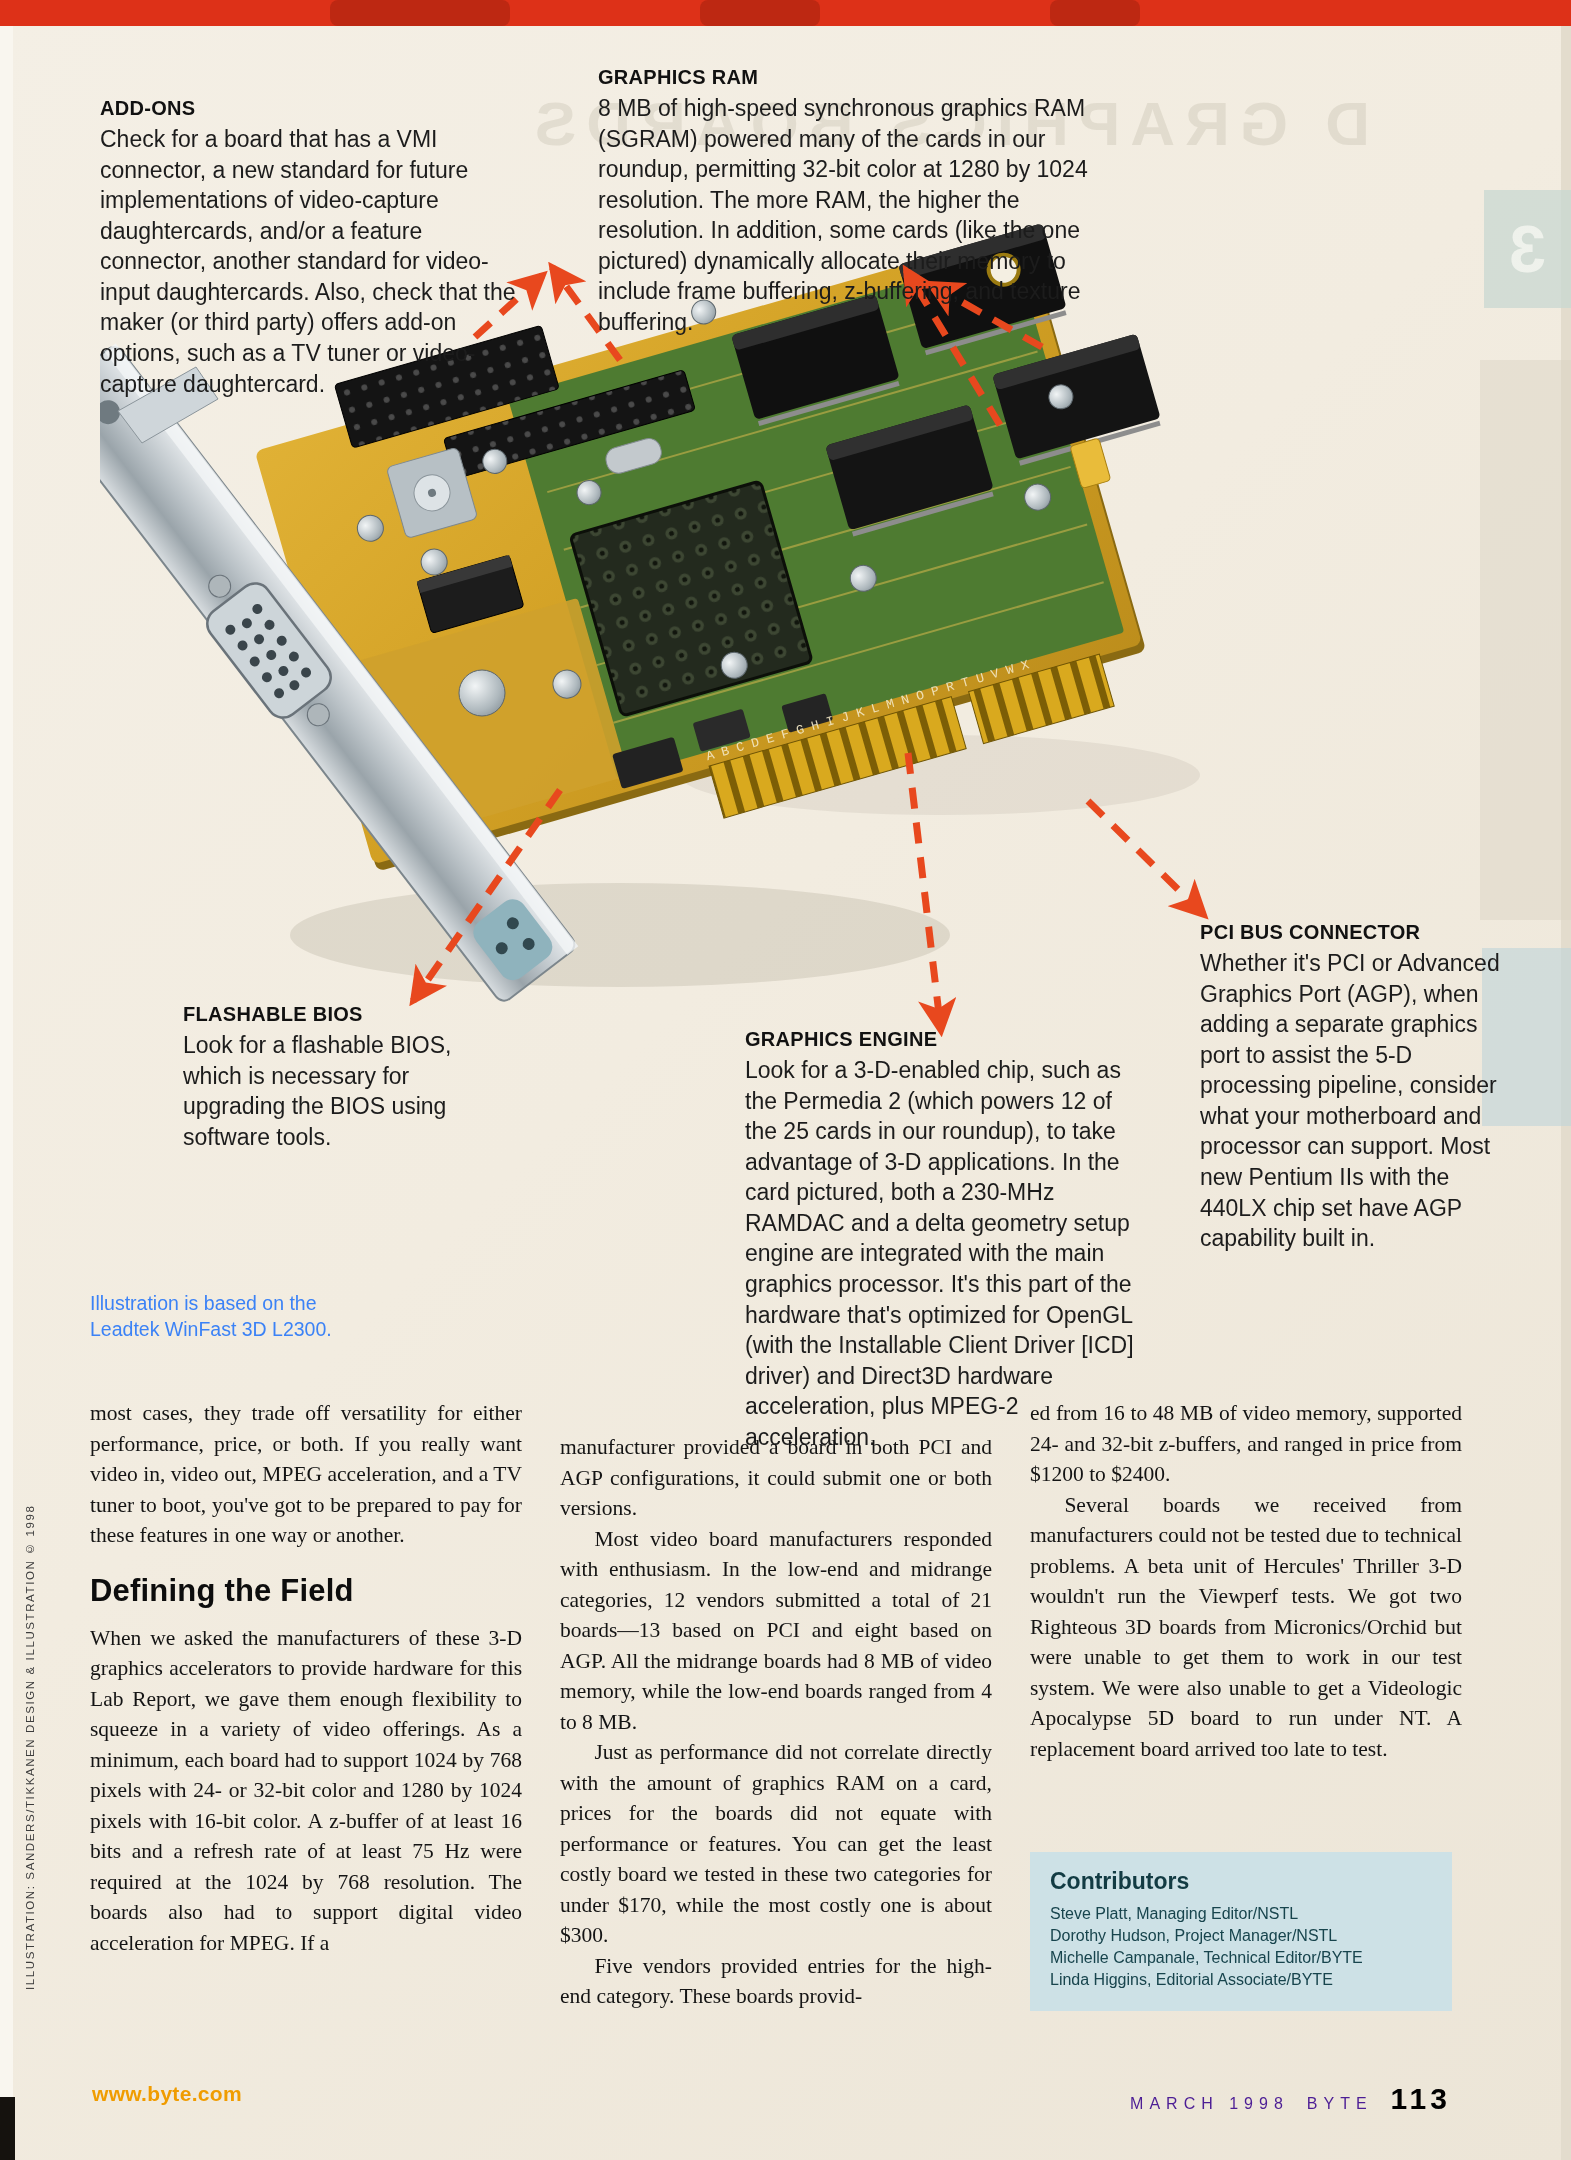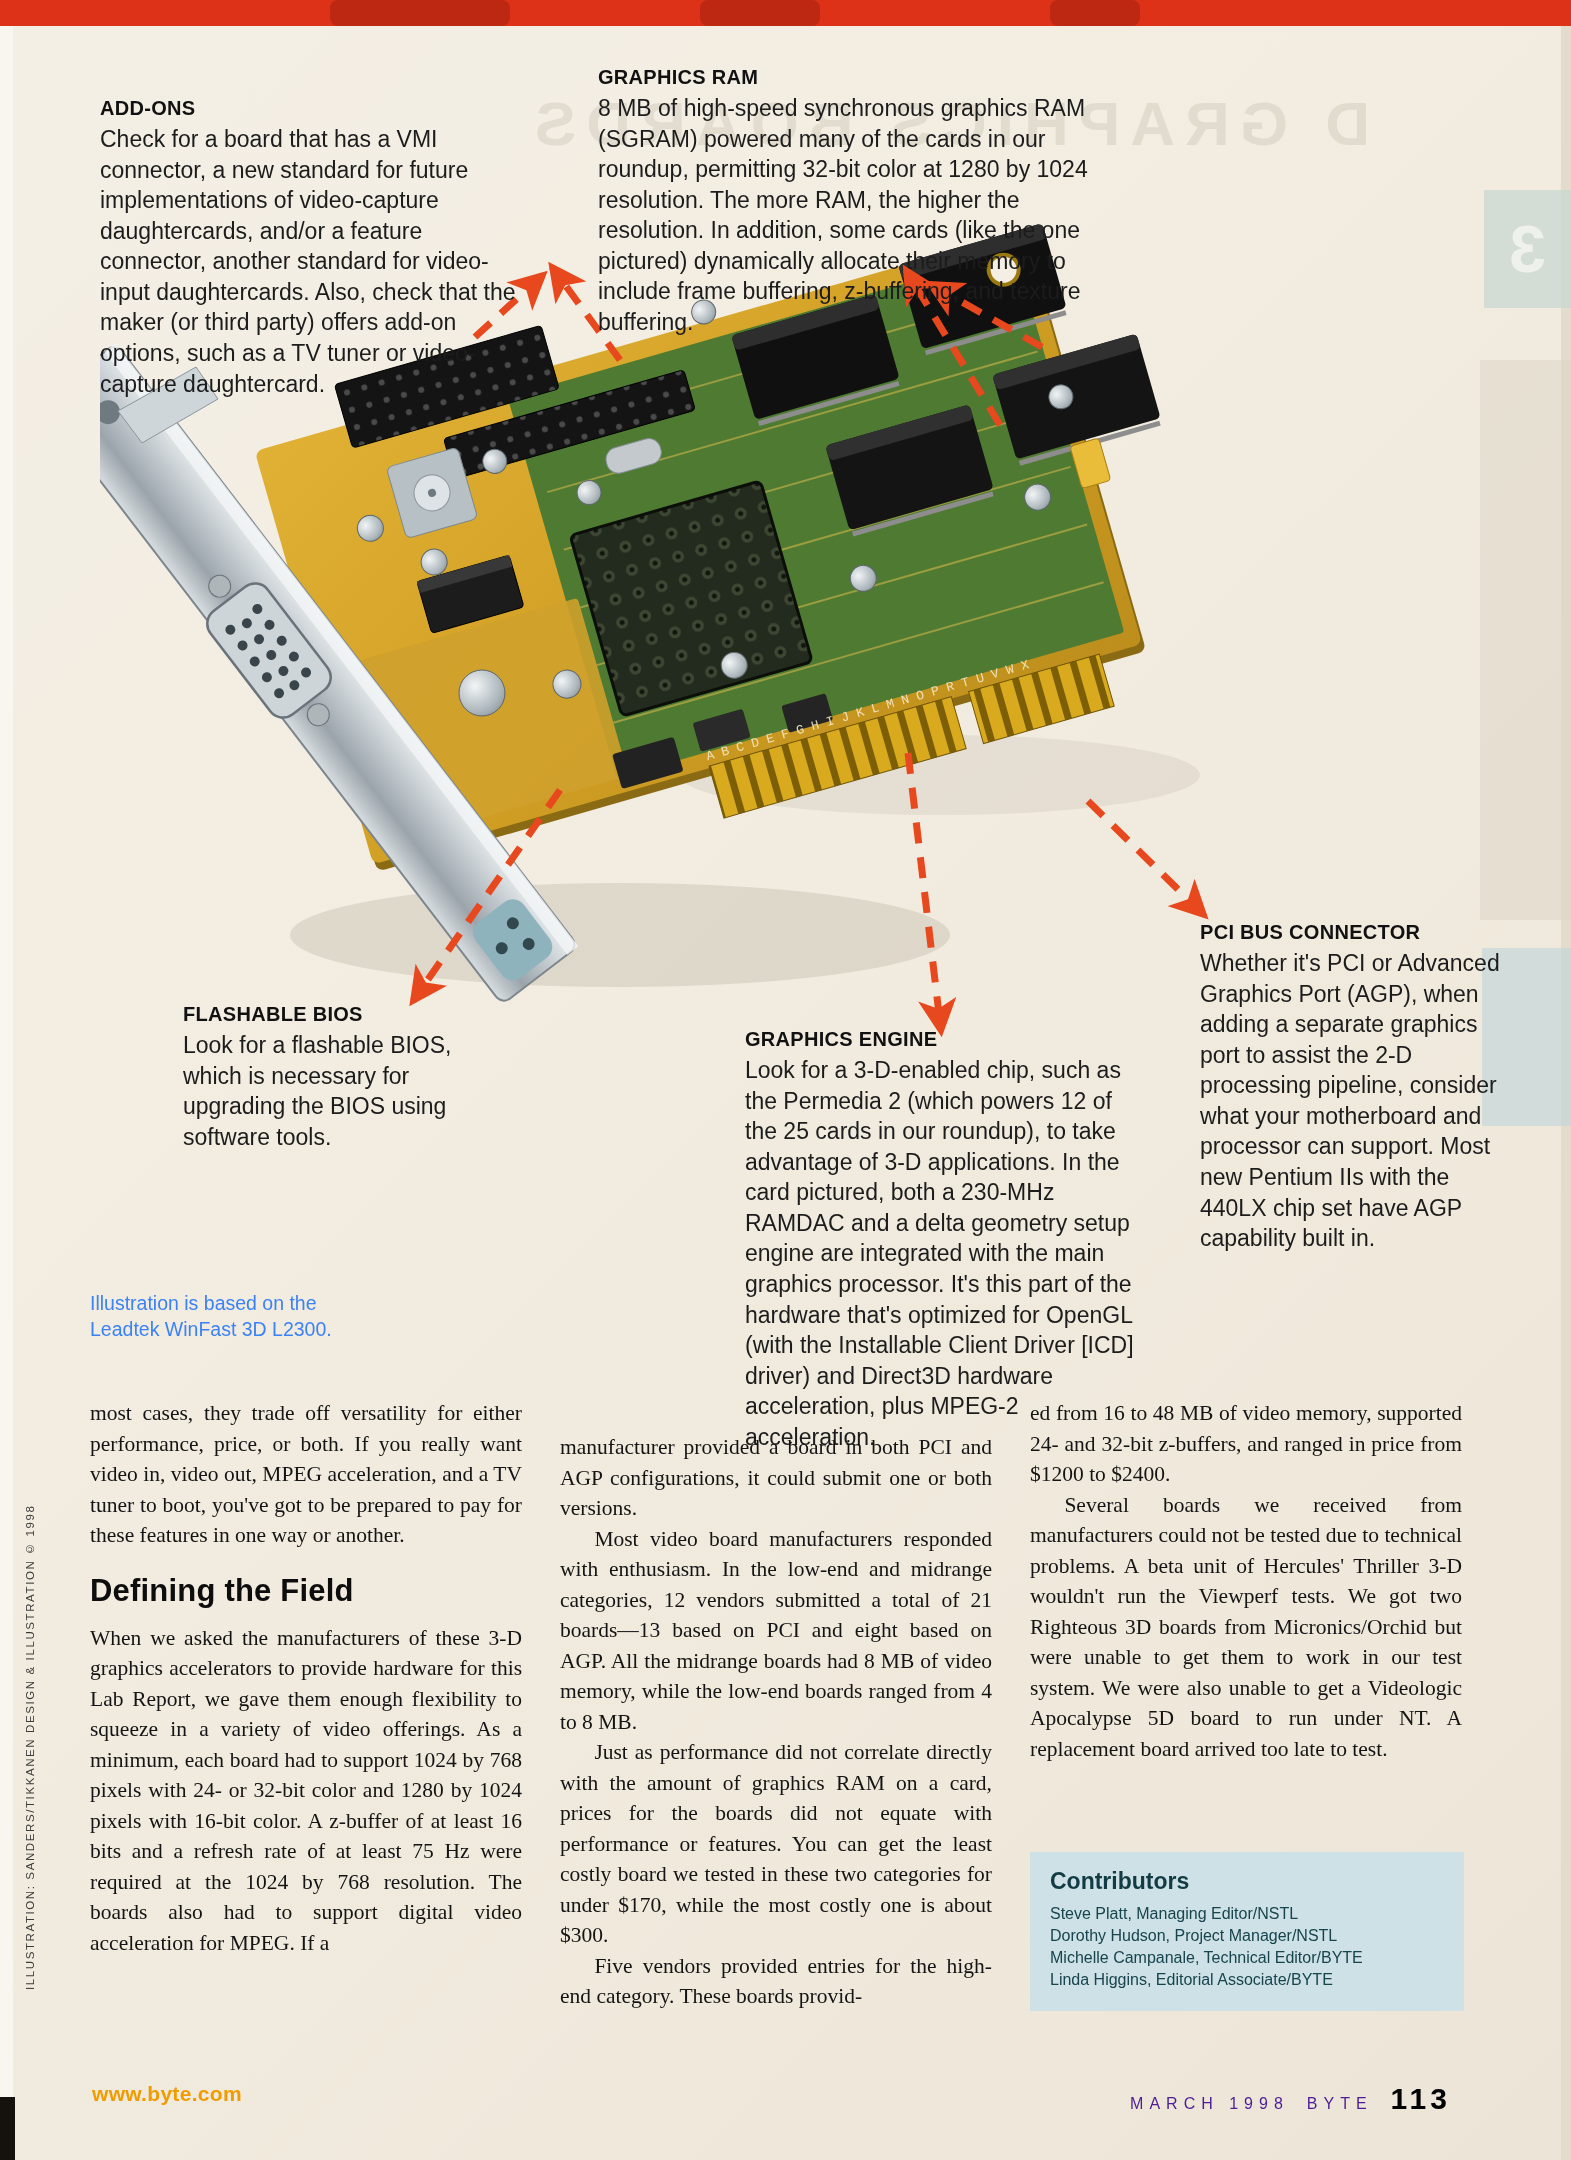--- a/index.html
+++ b/index.html
@@ -51,21 +51,21 @@
   .col-3{left:1030px;}
   .col p{margin:0;}
   .col p.indent{text-indent:1.6em;}
   .section-head{
     font-family:"Liberation Sans",sans-serif;font-weight:bold;font-size:31px;
     margin:18px 0 10px 0;letter-spacing:.2px;color:#0d0d0d;text-align:left;
   }
   
   .contrib{
     position:absolute;left:1030px;top:1852px;width:394px;
-    background:#cde1e6;padding:16px 20px 20px 20px;color:#17444d;
+    background:#cde1e6;padding:16px 8px 20px 20px;color:#17444d;
   }
   .contrib h4{margin:0 0 8px 0;font-size:23px;font-weight:bold;color:#123b43;}
   .contrib div{font-size:16px;line-height:1.38;}
   
   .footer-site{
     position:absolute;left:92px;top:2082px;font-size:21px;font-weight:bold;color:#f09c00;letter-spacing:.3px;
   }
   .footer-right{position:absolute;right:120px;top:2082px;display:flex;align-items:baseline;gap:18px;}
   .footer-issue{font-size:16px;letter-spacing:6px;color:#4c1d95;}
   .footer-page{font-size:30px;font-weight:bold;letter-spacing:4px;color:#000;}
@@ -281,21 +281,21 @@
 <div class="callout co-bios">
   <h3>FLASHABLE BIOS</h3>
   <p>Look for a flashable BIOS, which is necessary for upgrading the BIOS using software tools.</p>
 </div>
 <div class="callout co-engine">
   <h3>GRAPHICS ENGINE</h3>
   <p>Look for a 3-D-enabled chip, such as the Permedia 2 (which powers 12 of the 25 cards in our roundup), to take advantage of 3-D applications. In the card pictured, both a 230-MHz RAMDAC and a delta geometry setup engine are integrated with the main graphics processor. It's this part of the hardware that's optimized for OpenGL (with the Installable Client Driver [ICD] driver) and Direct3D hardware acceleration, plus MPEG-2 acceleration.</p>
 </div>
 <div class="callout co-pci">
   <h3>PCI BUS CONNECTOR</h3>
-  <p>Whether it's PCI or Advanced Graphics Port (AGP), when adding a separate graphics port to assist the 2-D processing pipeline, consider what your motherboard and processor can support. Most new Pentium IIs with the 440LX chip set have AGP capability built in.</p>
+  <p>Whether it's PCI or Advanced Graphics Port (AGP), when adding a separate graphics port to assist the 5-D processing pipeline, consider what your motherboard and processor can support. Most new Pentium IIs with the 440LX chip set have AGP capability built in.</p>
 </div>
 
 <div class="illus-credit">
   <div>Illustration is based on the</div>
   <div>Leadtek WinFast 3D L2300.</div>
 </div>
 
 <div class="col col-1">
   <p>most cases, they trade off versatility for either performance, price, or both. If you really want video in, video out, MPEG acceleration, and a TV tuner to boot, you've got to be prepared to pay for these features in one way or another.</p>
   <div class="section-head">Defining the Field</div>

